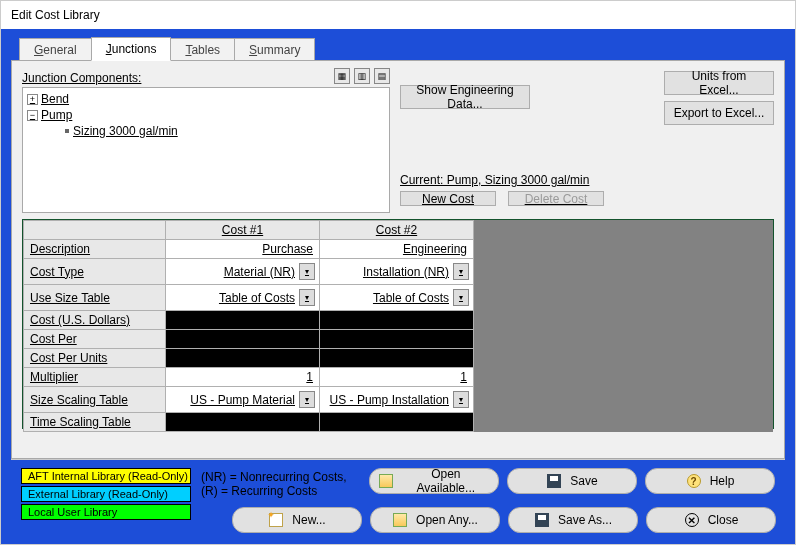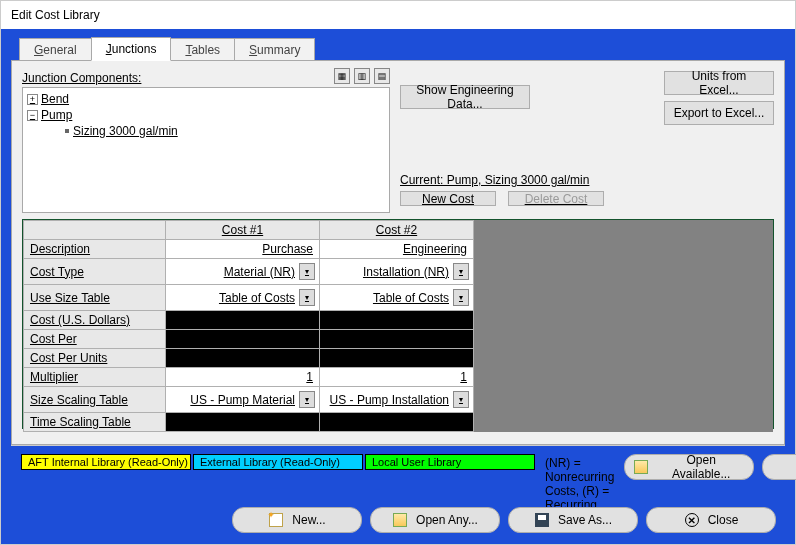--- a/index.html
+++ b/index.html
@@ -221,20 +221,21 @@
   
   .footer {
     display: flex;
     align-items: flex-start;
     padding: 8px 10px 8px 10px;
     border-top: 1px solid #ccc;
     gap: 10px;
   }
   .legend {
     display: flex;
+    flex-direction: column;
     gap: 2px;
   }
   .legend-item {
     border: 1px solid #000;
     padding: 1px 6px;
     font-size: 11px;
     white-space: nowrap;
     width: 170px;
   }
   .lg-yellow { background: #ffff00; }

